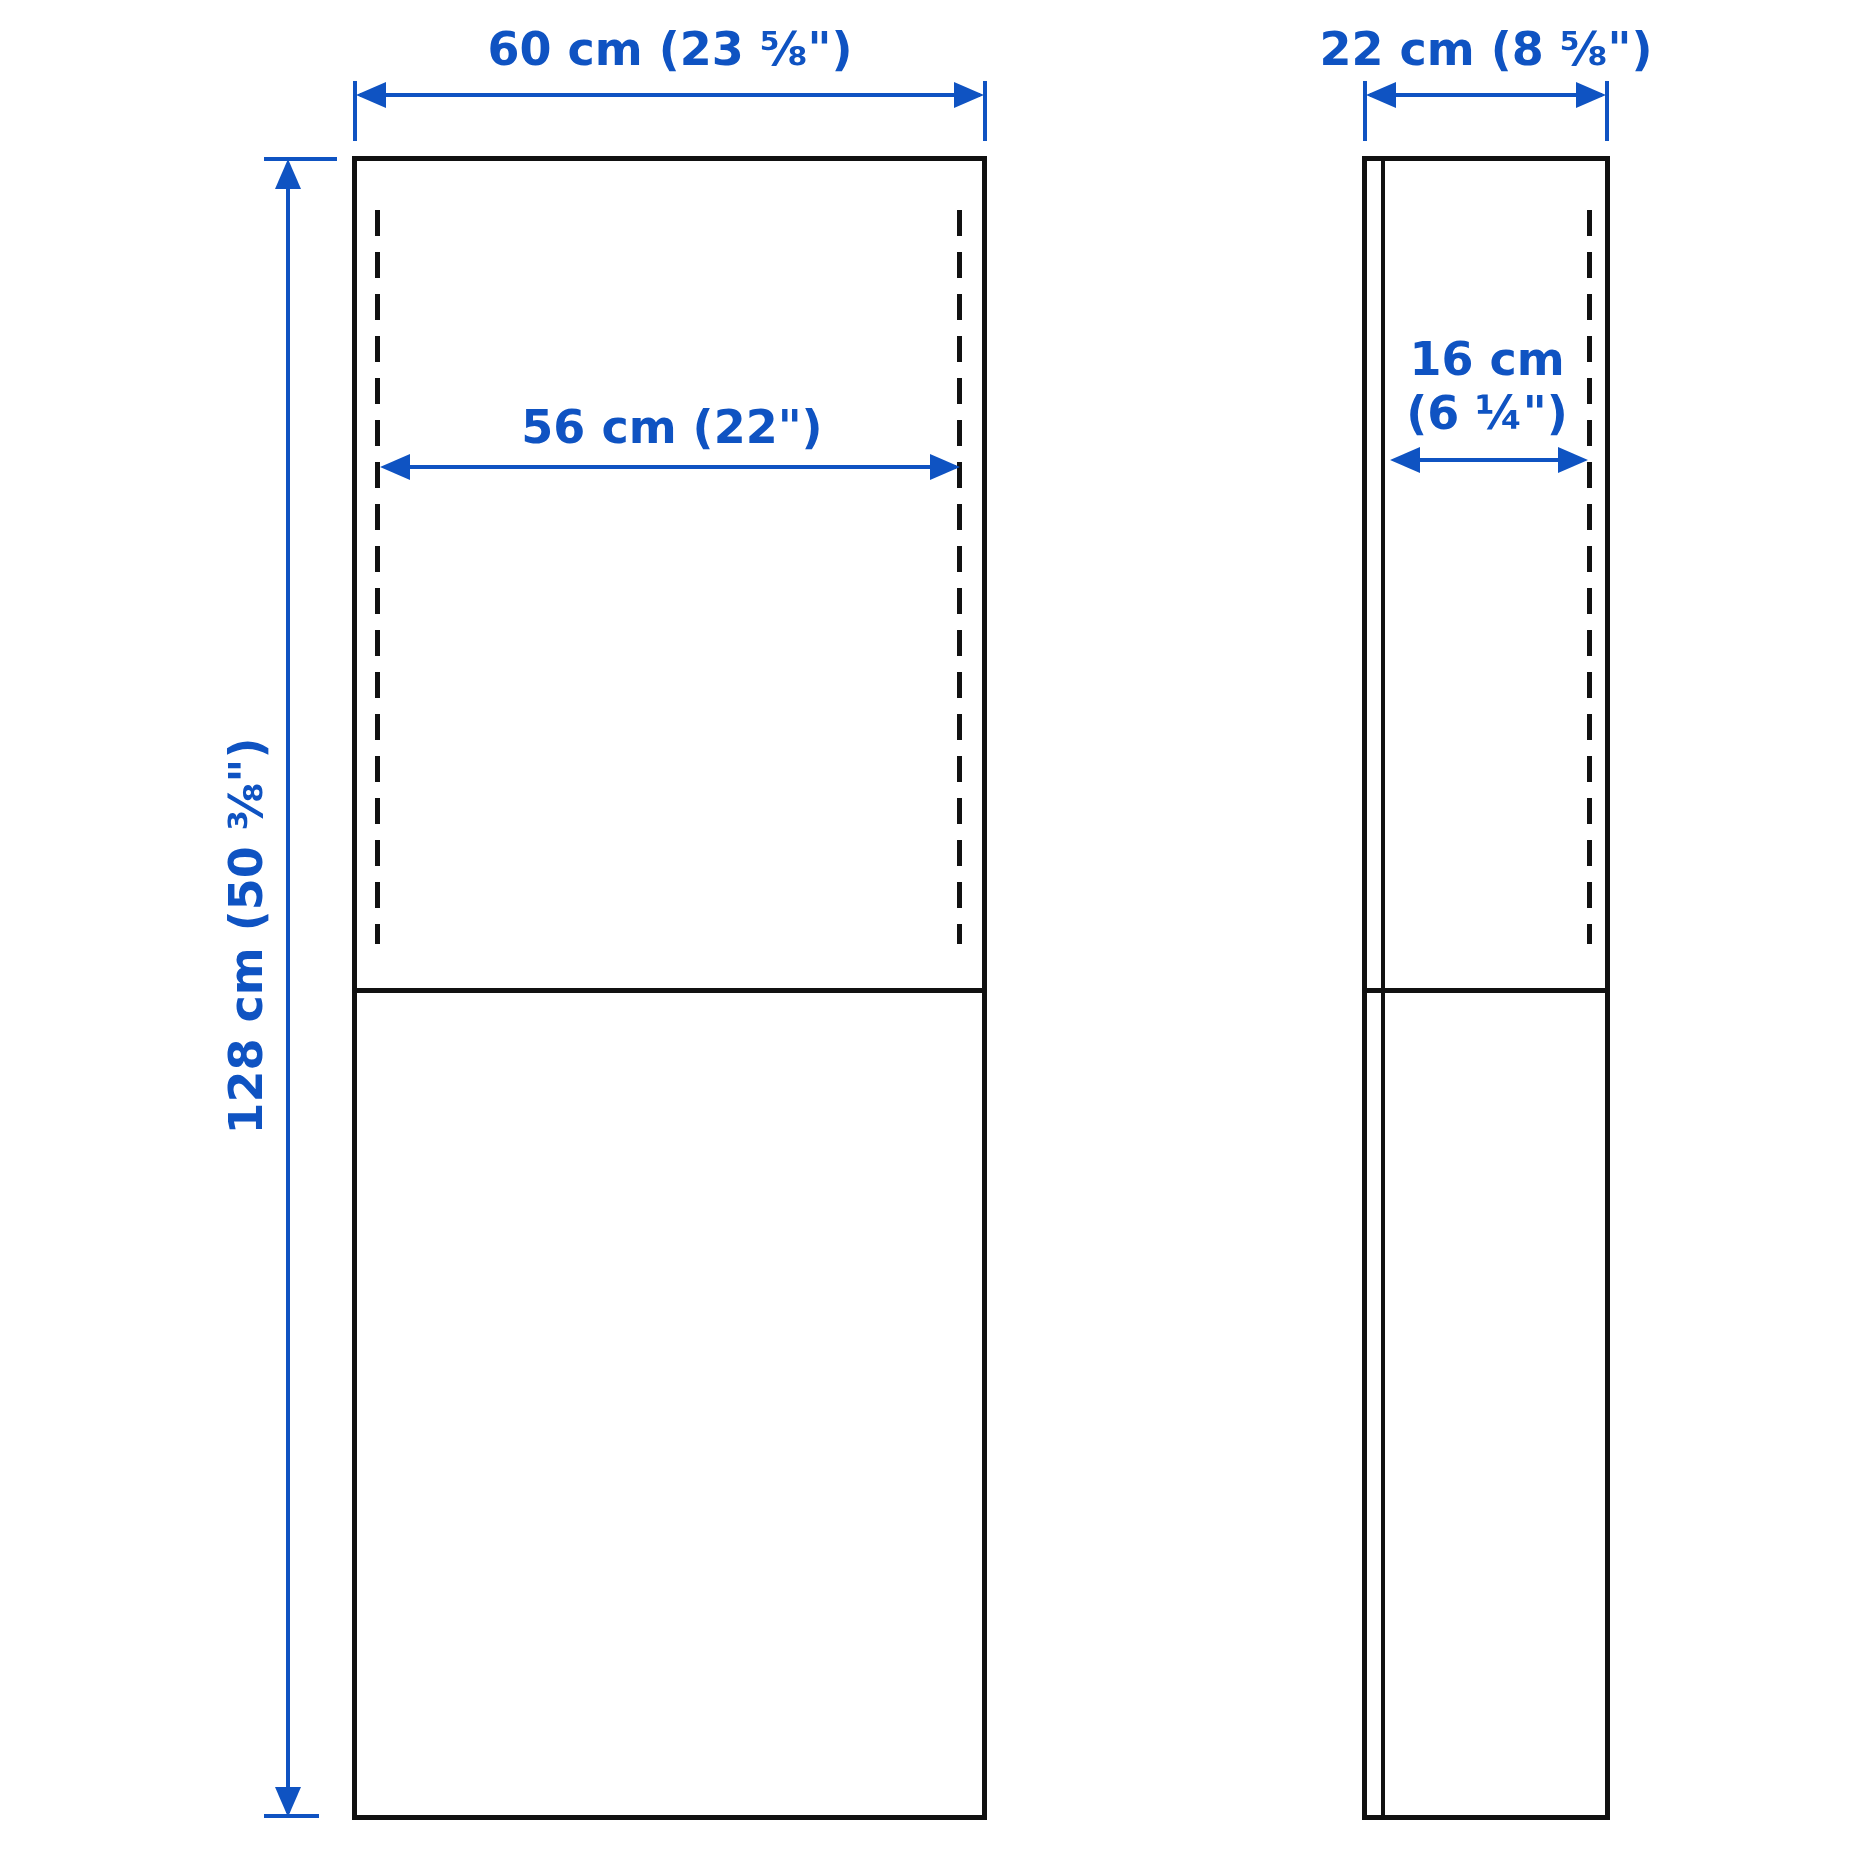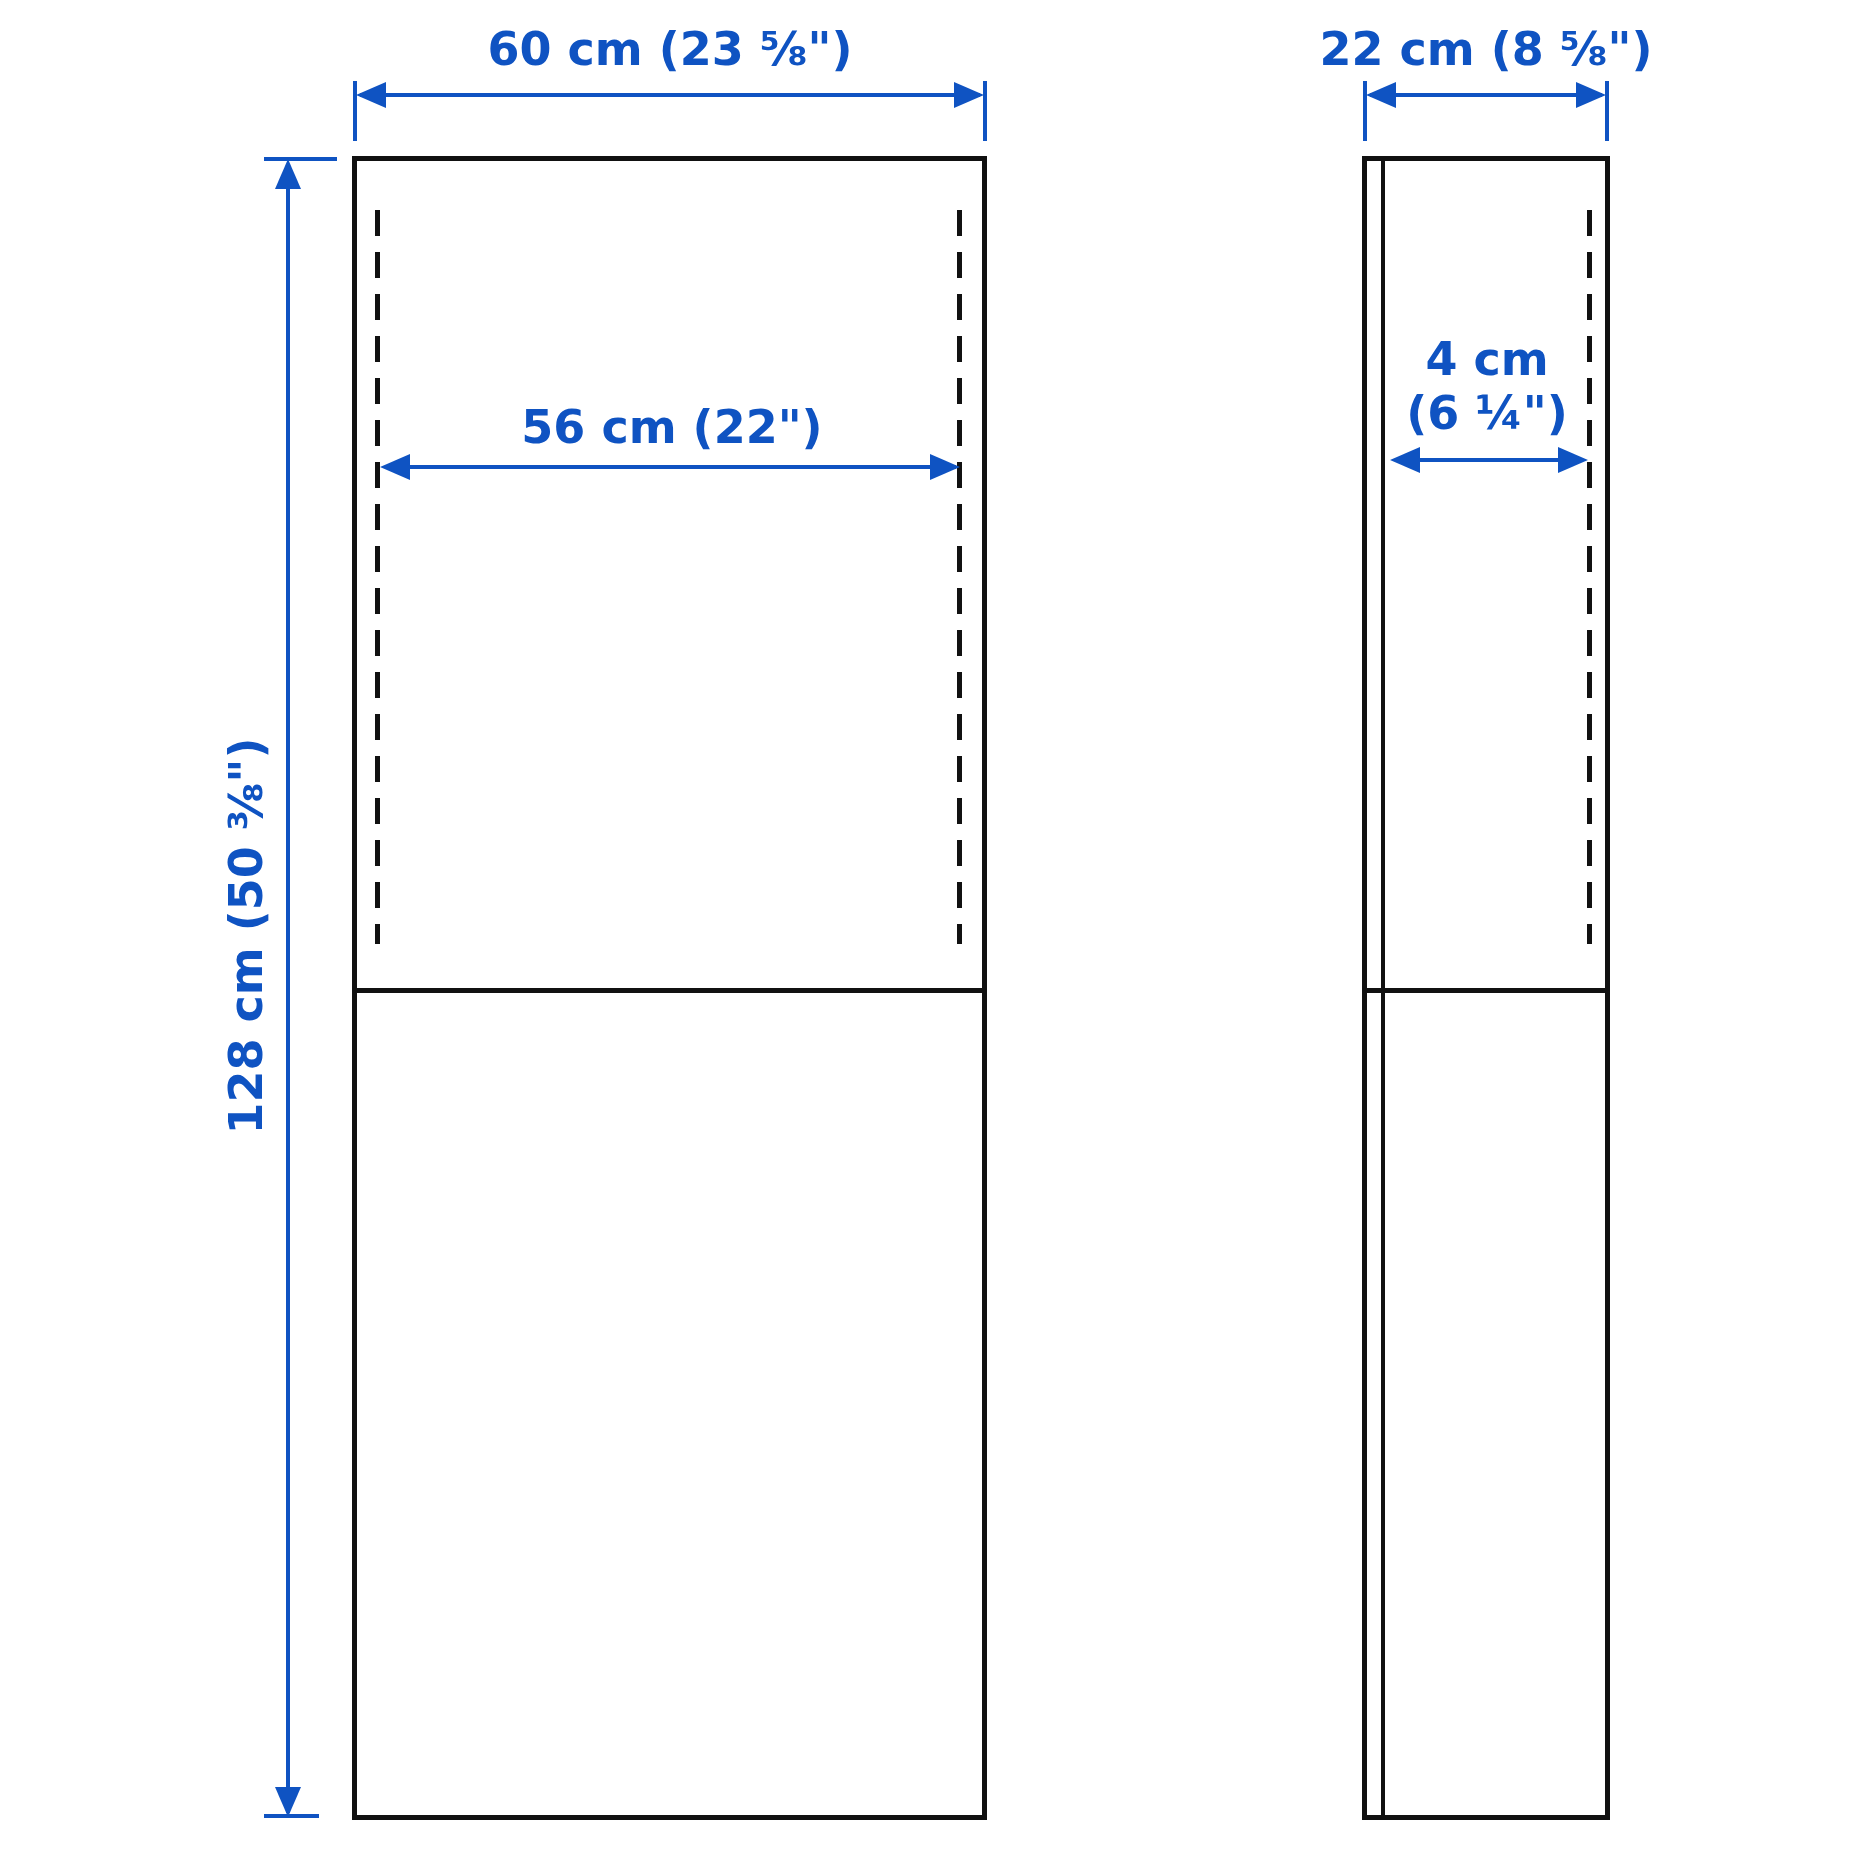--- a/index.html
+++ b/index.html
@@ -89,20 +89,20 @@
   <div class="vdash" style="left:1587px;top:210px;height:734px"></div>
 
   <div class="dim-label" style="left:1136px;top:22px">22 cm (8 ⅝")</div>
   <div class="dim-hline" style="left:1370px;top:93px;width:232px"></div>
   <div class="ah left" style="left:1366px;top:82px"></div>
   <div class="ah right" style="left:1576px;top:82px"></div>
   <div class="tick-v" style="left:1363px;top:81px"></div>
   <div class="tick-v" style="left:1605px;top:81px"></div>
 
   <div class="dim-label" style="left:1137px;top:332px">
-    <span class="line">4 cm</span>
+    <span class="line">16 cm</span>
     <span class="line">(6 ¼")</span>
   </div>
   <div class="dim-hline" style="left:1396px;top:458px;width:186px"></div>
   <div class="ah left" style="left:1390px;top:447px"></div>
   <div class="ah right" style="left:1558px;top:447px"></div>
 
 </div>
 
 </body></html>

